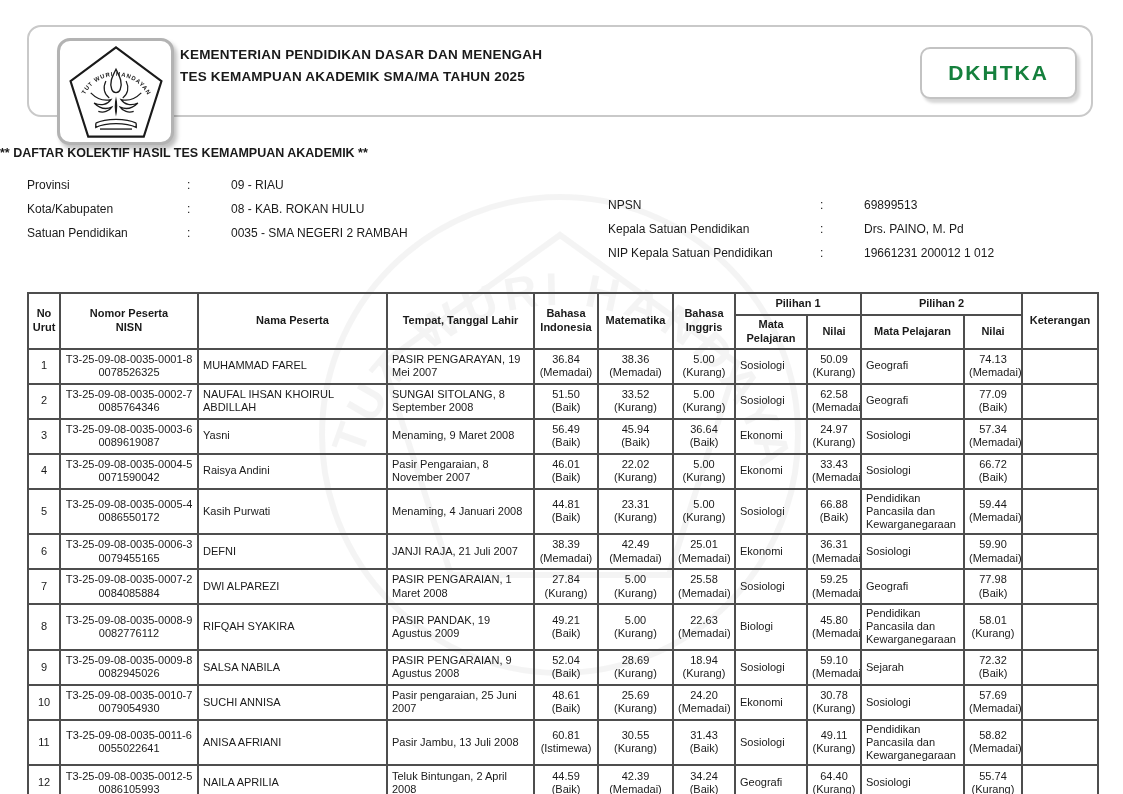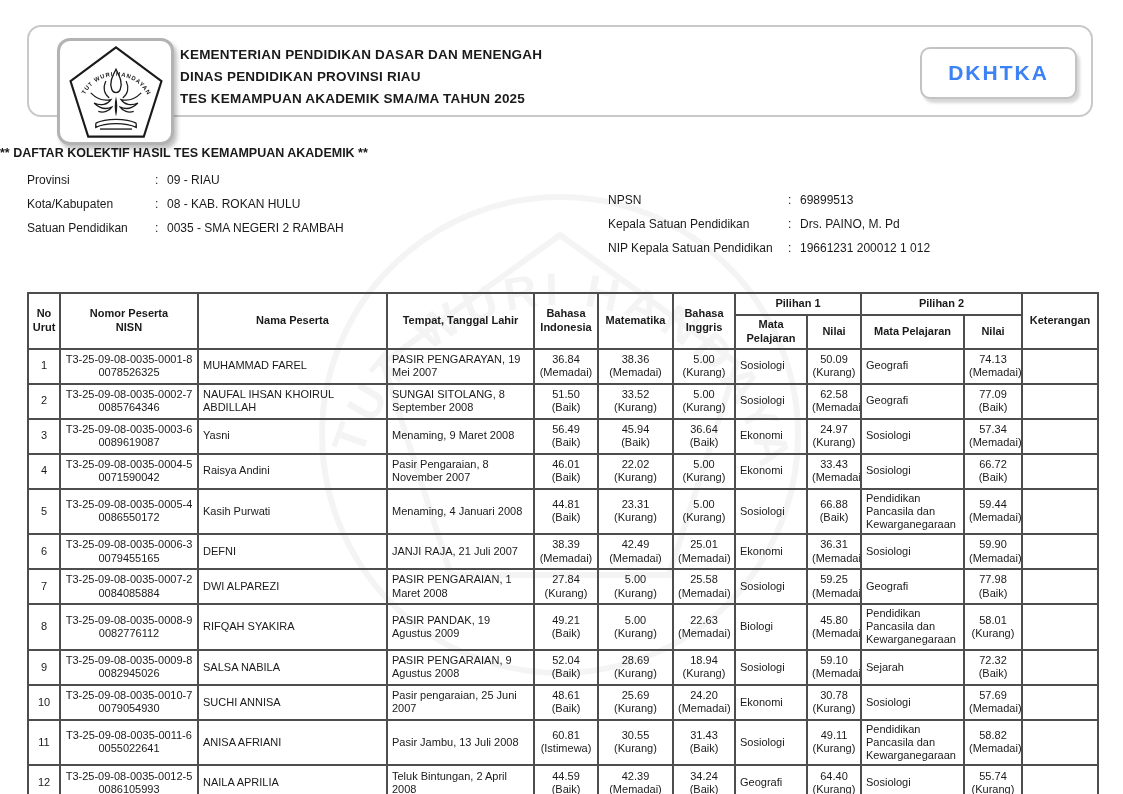--- a/index.html
+++ b/index.html
@@ -12,30 +12,30 @@
   .band-text { position:absolute; left:180px; top:44px; width:660px; 
                font-weight:bold; font-size:13.5px; line-height:22px; letter-spacing:.2px; z-index:3; }
   .logo-box { position:absolute; left:57px; top:38px; width:117px; height:107px;
               background:#fff; border:3px solid #b3b3b3; border-radius:13px;
               box-shadow:3px 4px 4px rgba(0,0,0,.25); z-index:4;
               display:flex; align-items:center; justify-content:center; }
   .badge { position:absolute; left:920px; top:47px; width:157px; height:52px;
            border:2px solid #c3c3c3; border-radius:10px; background:#fff;
            box-shadow:3px 4px 3px rgba(0,0,0,.16); z-index:3;
            display:flex; align-items:center; justify-content:center;
-           font-weight:bold; font-size:21px; letter-spacing:2px; color:#3b82f6; }
+           font-weight:bold; font-size:21px; letter-spacing:2px; color:#15803d; }
 
   .doc-title { position:absolute; left:0; top:146px; width:1123px; 
                font-weight:bold; font-size:12.5px; z-index:3; }
 
   
   .meta { position:absolute; top:173px; font-size:12px; z-index:3; }
   .meta.left  { left:27px; }
   .meta.right { left:608px;margin-top:20px; }
-  .meta-row { display:flex; height:24px; align-items:flex-start; }
+  .meta-row { display:flex; height:24px; align-items:center;gap:32px; }
   .meta.left  .meta-label { width:128px; }
   .meta.right .meta-label { width:180px; }
   .meta-colon { width:12px; }
 
   
   .watermark { position:absolute; left:285px; top:165px; width:550px; height:540px;
                z-index:0; opacity:.10; pointer-events:none; }
 
   
   table.results { position:absolute; left:27px; top:262px; width:1070px; z-index:2;
@@ -80,21 +80,20 @@
     <path d="M30 58 C38 66 46 68 54 66 C50 72 42 74 34 70 C40 76 48 78 55 75 C52 80 45 82 39 80" fill="none" stroke="#1a1a1a" stroke-width="1.5"></path>
     <path d="M90 58 C82 66 74 68 66 66 C70 72 78 74 86 70 C80 76 72 78 65 75 C68 80 75 82 81 80" fill="none" stroke="#1a1a1a" stroke-width="1.5"></path>
     <path d="M60 62 C58 70 58 78 60 86 C62 78 62 70 60 62 Z" fill="#1a1a1a"></path>
     <path d="M36 94 C48 88 72 88 84 94 M36 94 L36 99 C48 93 72 93 84 99 L84 94" fill="none" stroke="#1a1a1a" stroke-width="1.6"></path>
     <path d="M41 101 L79 101" stroke="#1a1a1a" stroke-width="1.6"></path>
   </svg>
 </div>
 
 <div class="band-text">
   <div>KEMENTERIAN PENDIDIKAN DASAR DAN MENENGAH</div>
-  <div>DINAS PENDIDIKAN PROVINSI RIAU</div>
   <div>TES KEMAMPUAN AKADEMIK  SMA/MA TAHUN 2025</div>
 </div>
 
 <div class="badge">DKHTKA</div>
 
 <div class="doc-title">** DAFTAR KOLEKTIF HASIL TES KEMAMPUAN AKADEMIK **</div>
 
 <div class="meta left">
   <div class="meta-row">
     <span class="meta-label">Provinsi</span>

